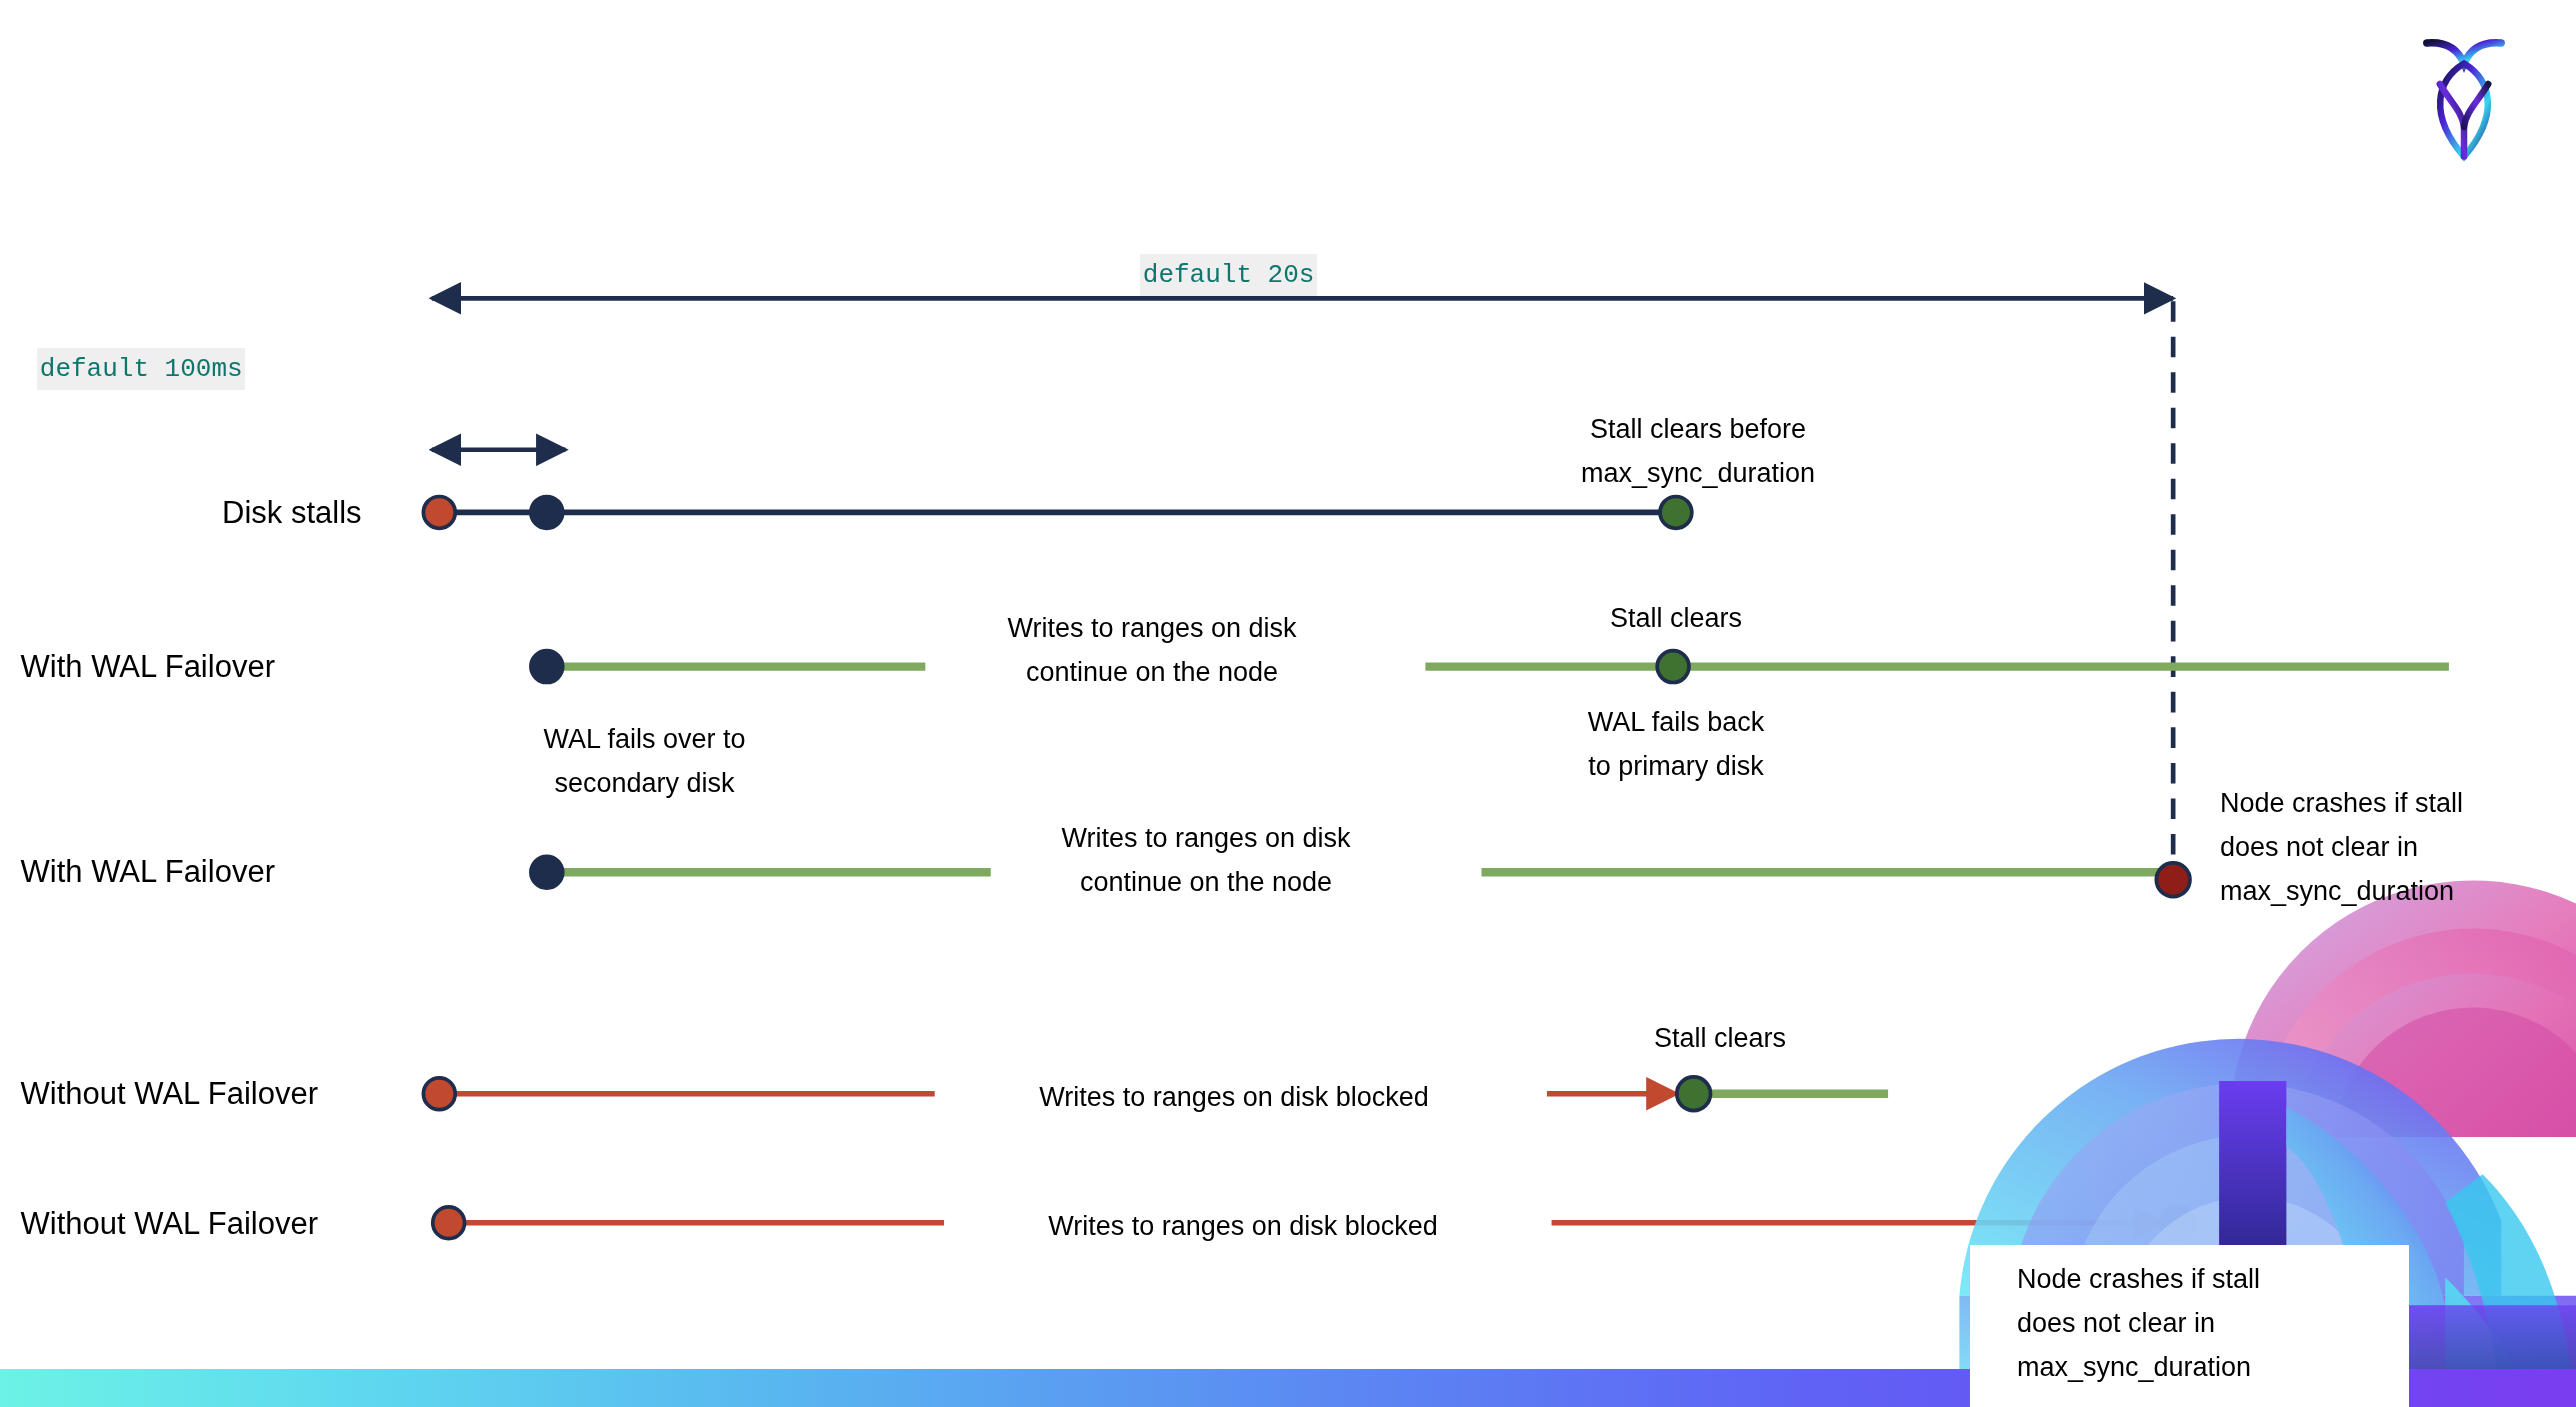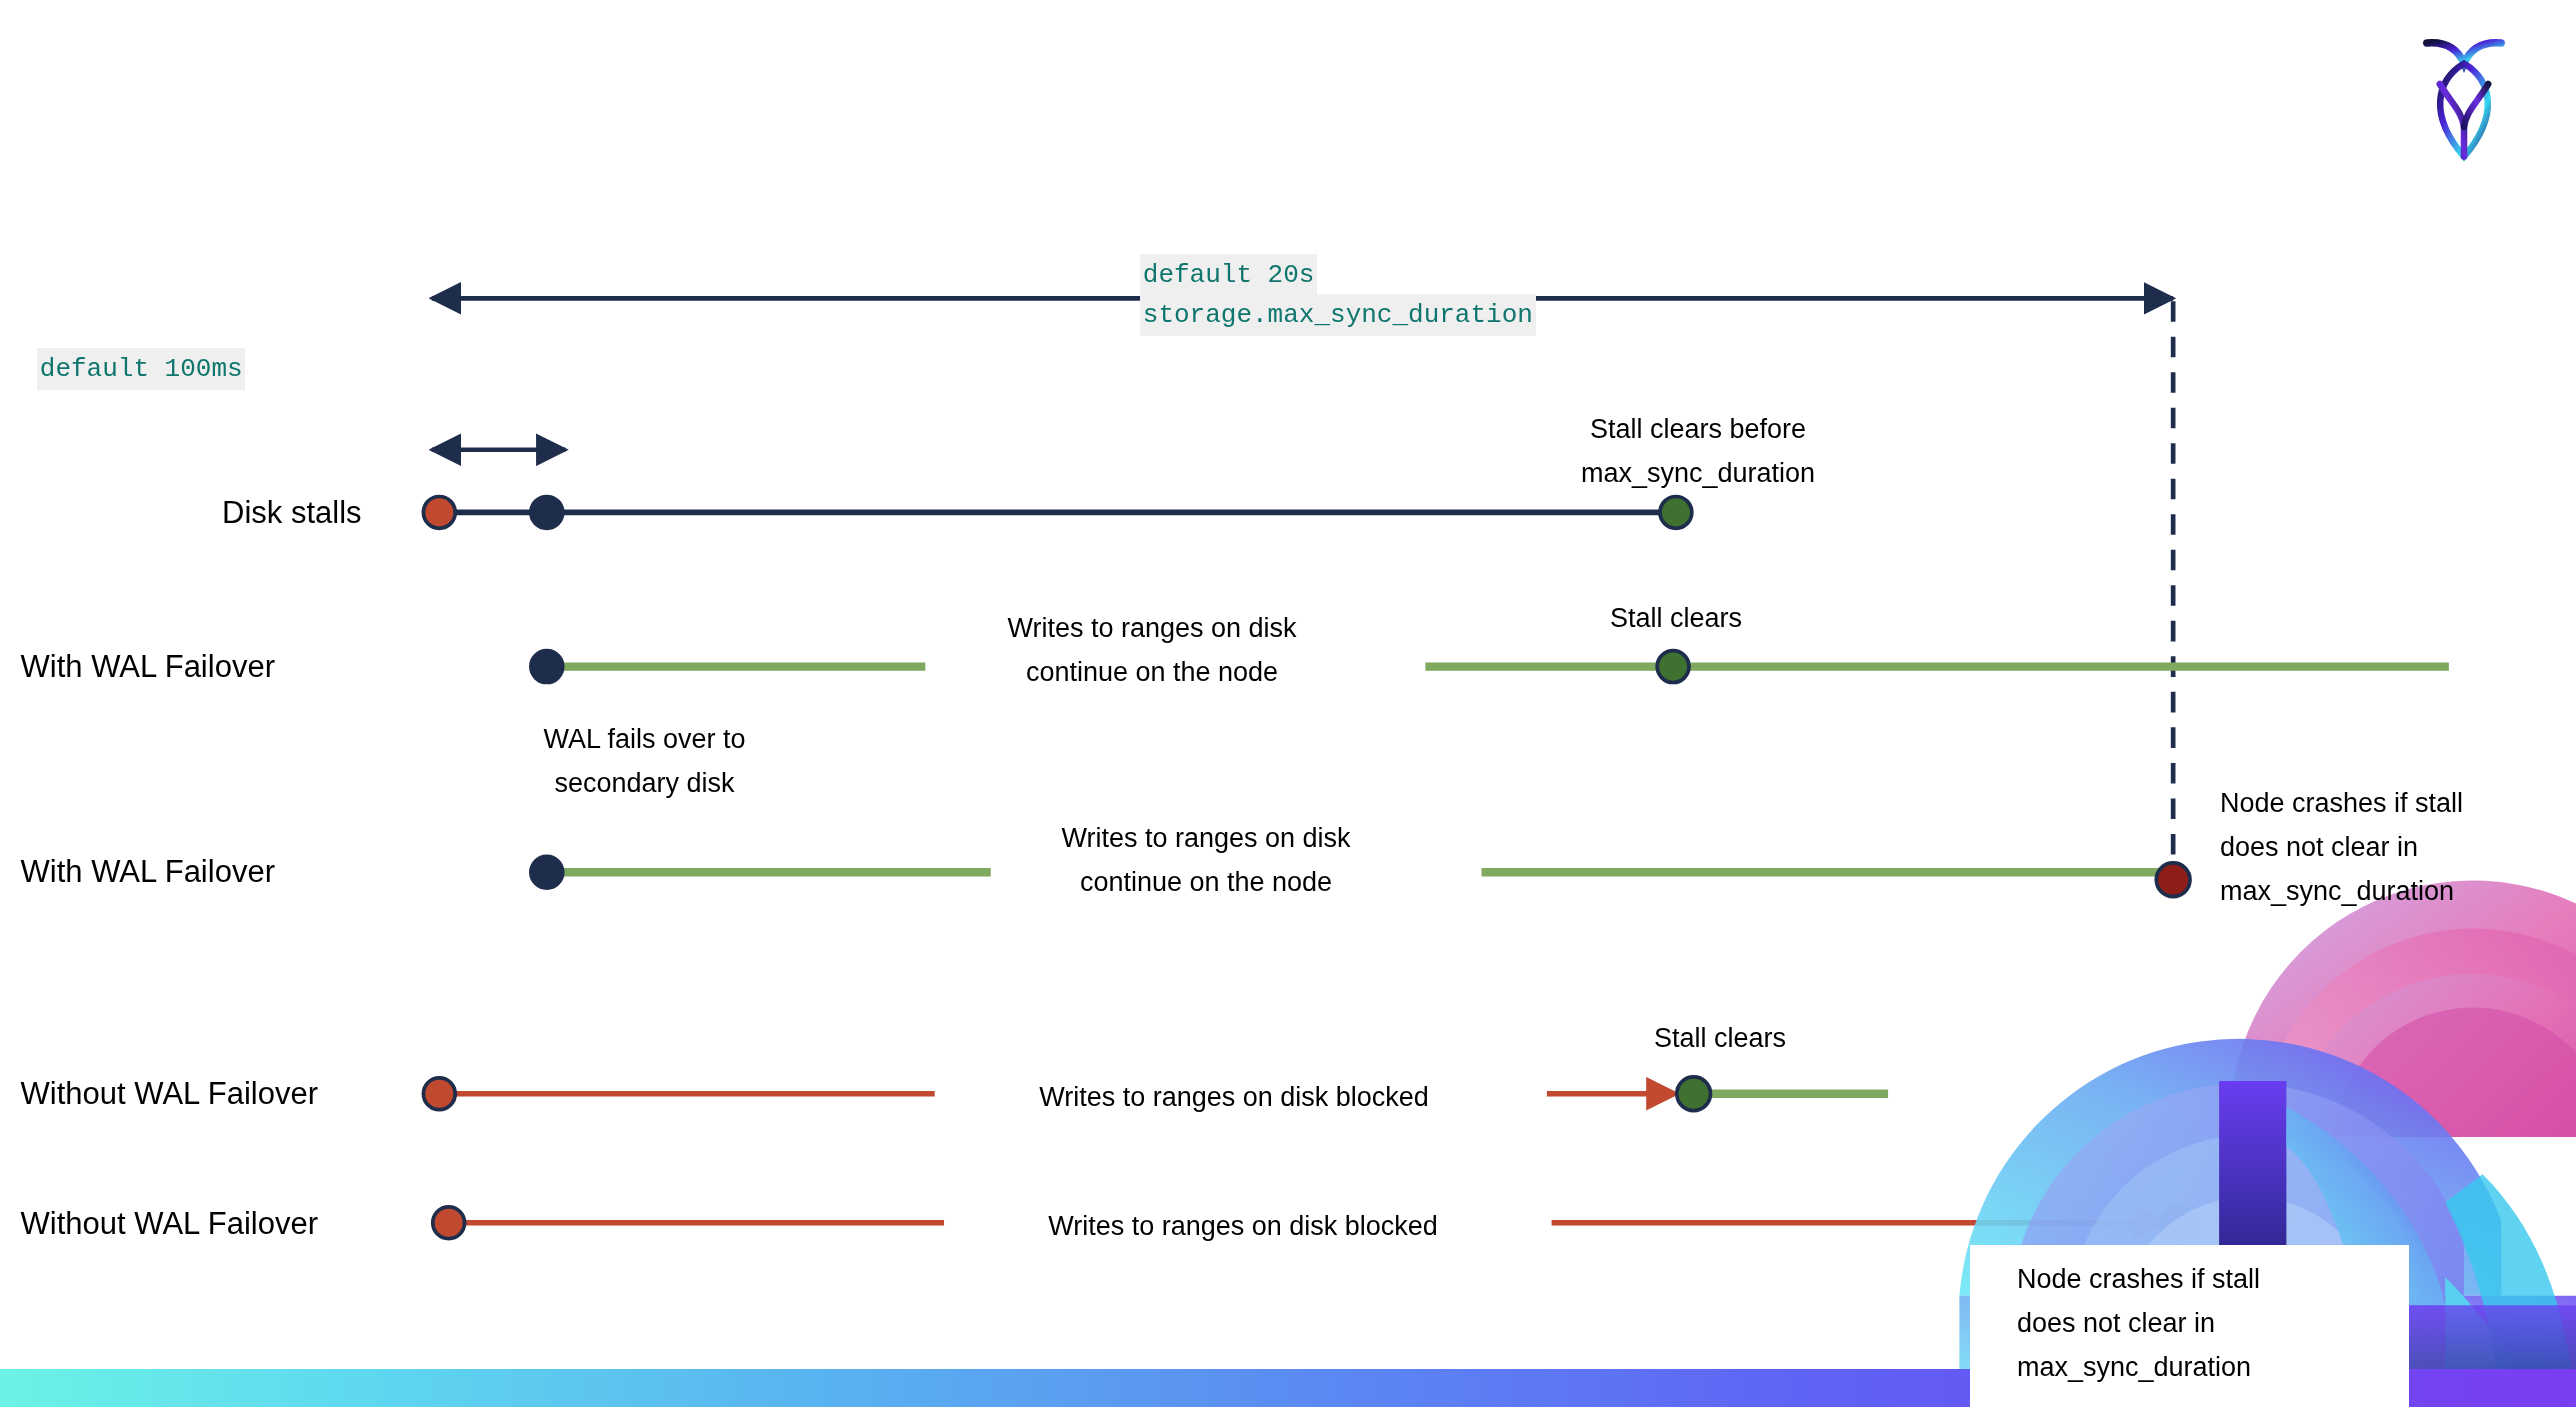--- a/index.html
+++ b/index.html
@@ -238,34 +238,35 @@
       <path d="M390 258 C 470 300, 540 380, 560 470 L 470 470 C 450 400, 430 330, 390 300 Z" fill="url(#gCyan)" opacity="0.95"></path>
       <path d="M560 440 C 600 480, 640 530, 650 580 L 560 580 Z" fill="#55d8f0" opacity="0.9"></path>
       <path d="M600 330 C 660 390, 690 470, 700 580 L 620 580 C 610 470, 580 400, 560 360 Z" fill="#37c8ee" opacity="0.8"></path>
       <path d="M430 470 L 700 470 L 700 580 L 430 580 Z" fill="url(#gDeep)" opacity="0.75"></path>
     </svg>
   </div>
 
   <div id="bottom-bar"></div>
 
   <div class="abs codebox" style="left:1140px; top:254px;">default 20s</div>
-  <div class="abs codebox" style="left:1140px; top:294px;">storage.max_sync_duration</div>
 
   <div class="abs codebox" style="left:37px; top:348px;">default 100ms</div>
 
   <div class="abs row-label" style="left:222px; top:494px;">Disk stalls</div>
   <div class="abs lbl" style="left:1530px; top:407px; text-align:center; width:336px;">Stall clears before
 max_sync_duration</div>
 
   <div class="abs row-label" style="left:20.6px; top:648px;">With WAL Failover</div>
   <div class="abs lbl" style="left:481px; top:685px; text-align:center; width:327px;margin-top:32px;">WAL fails over to
 secondary disk</div>
   <div class="abs lbl" style="left:944px; top:606px; text-align:center; width:416px;">Writes to ranges on disk
 continue on the node</div>
   <div class="abs lbl" style="left:1536px; top:596px; text-align:center; width:280px;">Stall clears</div>
+  <div class="abs lbl" style="left:1536px; top:700px; text-align:center; width:280px;">WAL fails  back
+to primary disk</div>
 
   <div class="abs row-label" style="left:20.6px; top:853px;">With WAL Failover</div>
   <div class="abs lbl" style="left:998px; top:816px; text-align:center; width:416px;">Writes to ranges on disk
 continue on the node</div>
   <div class="abs lbl" style="left:2220px; top:781px; width:360px;">Node crashes if stall
 does not clear in
 max_sync_duration</div>
 
   <div class="abs row-label" style="left:20.6px; top:1075px;">Without WAL Failover</div>
   <div class="abs lbl" style="left:944px; top:1075px; text-align:center; width:580px; white-space:nowrap;">Writes to ranges on disk  blocked</div>

